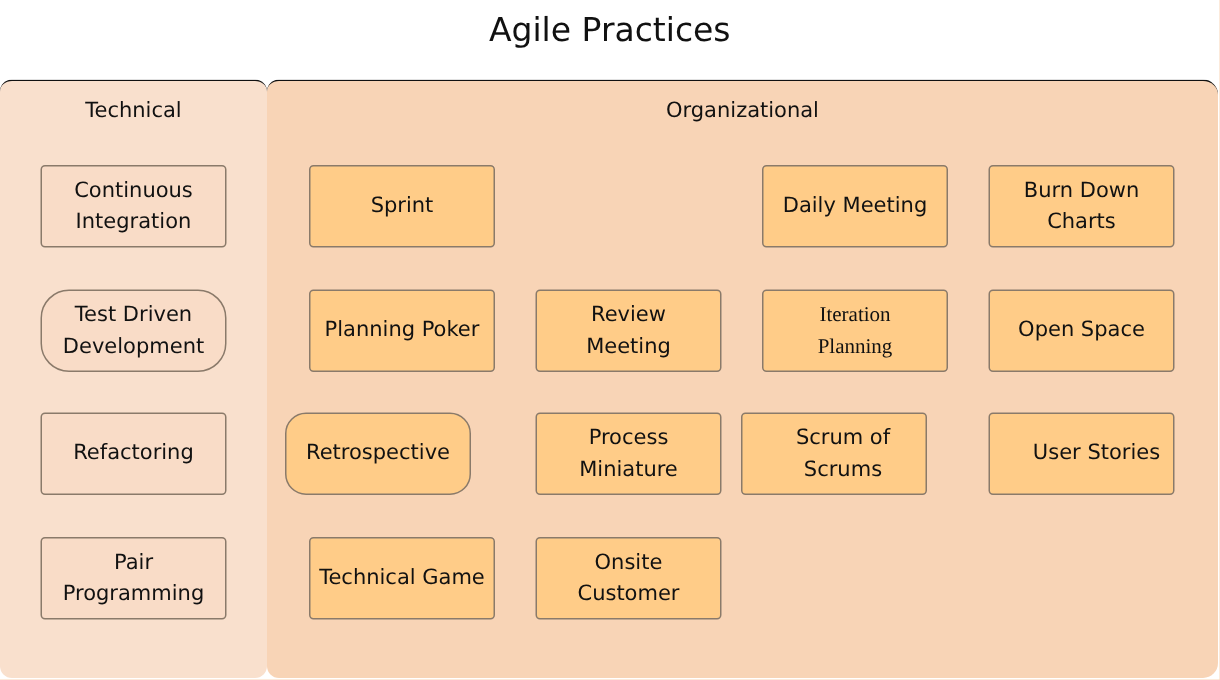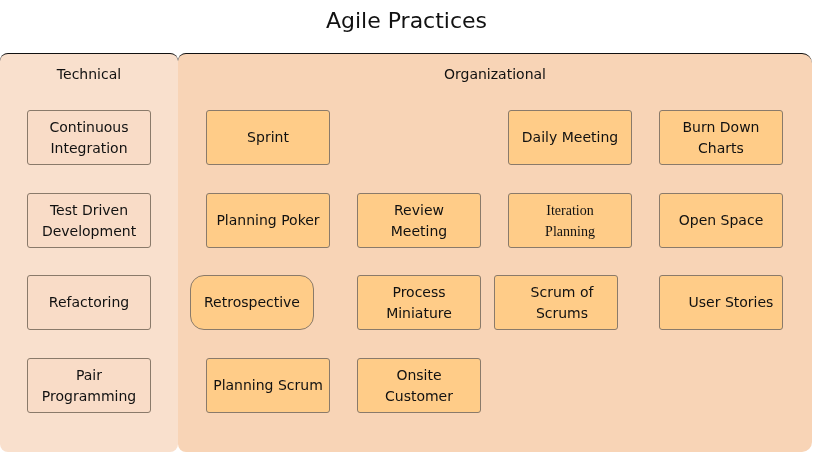--- a/index.html
+++ b/index.html
@@ -31,21 +31,21 @@
 </style>
 </head>
 <body>
 
 <div class="title">Agile Practices</div>
 
 <div class="panel tech">
   <div class="panel-label">Technical</div>
   <div class="box" style="left:27px;top:56px;">Continuous
 Integration</div>
-  <div class="box" style="left:27px;top:139px;">Test Driven
+  <div class="box" style="left:27px;top:139px;border-radius:19px;">Test Driven
 Development</div>
   <div class="box" style="left:27px;top:221px;">Refactoring</div>
   <div class="box" style="left:27px;top:304px;">Pair
 Programming</div>
 </div>
 
 <div class="panel org">
   <div class="panel-label">Organizational</div>
 
   <div class="box" style="left:28px;top:56px;">Sprint</div>
@@ -60,16 +60,16 @@
 Planning</div>
   <div class="box" style="left:481px;top:139px;">Open Space</div>
 
   <div class="box" style="left:12px;top:221px;border-radius:14px;">Retrospective</div>
   <div class="box" style="left:179px;top:221px;">Process
 Miniature</div>
   <div class="box" style="left:316px;top:221px;padding-left:16px;">Scrum of
 Scrums</div>
   <div class="box" style="left:481px;top:221px;padding-left:24px;">User Stories</div>
 
-  <div class="box" style="left:28px;top:304px;">Planning Scrum</div>
+  <div class="box" style="left:28px;top:304px;">Technical Game</div>
   <div class="box" style="left:179px;top:304px;">Onsite
 Customer</div>
 </div>
 
 </body></html>

